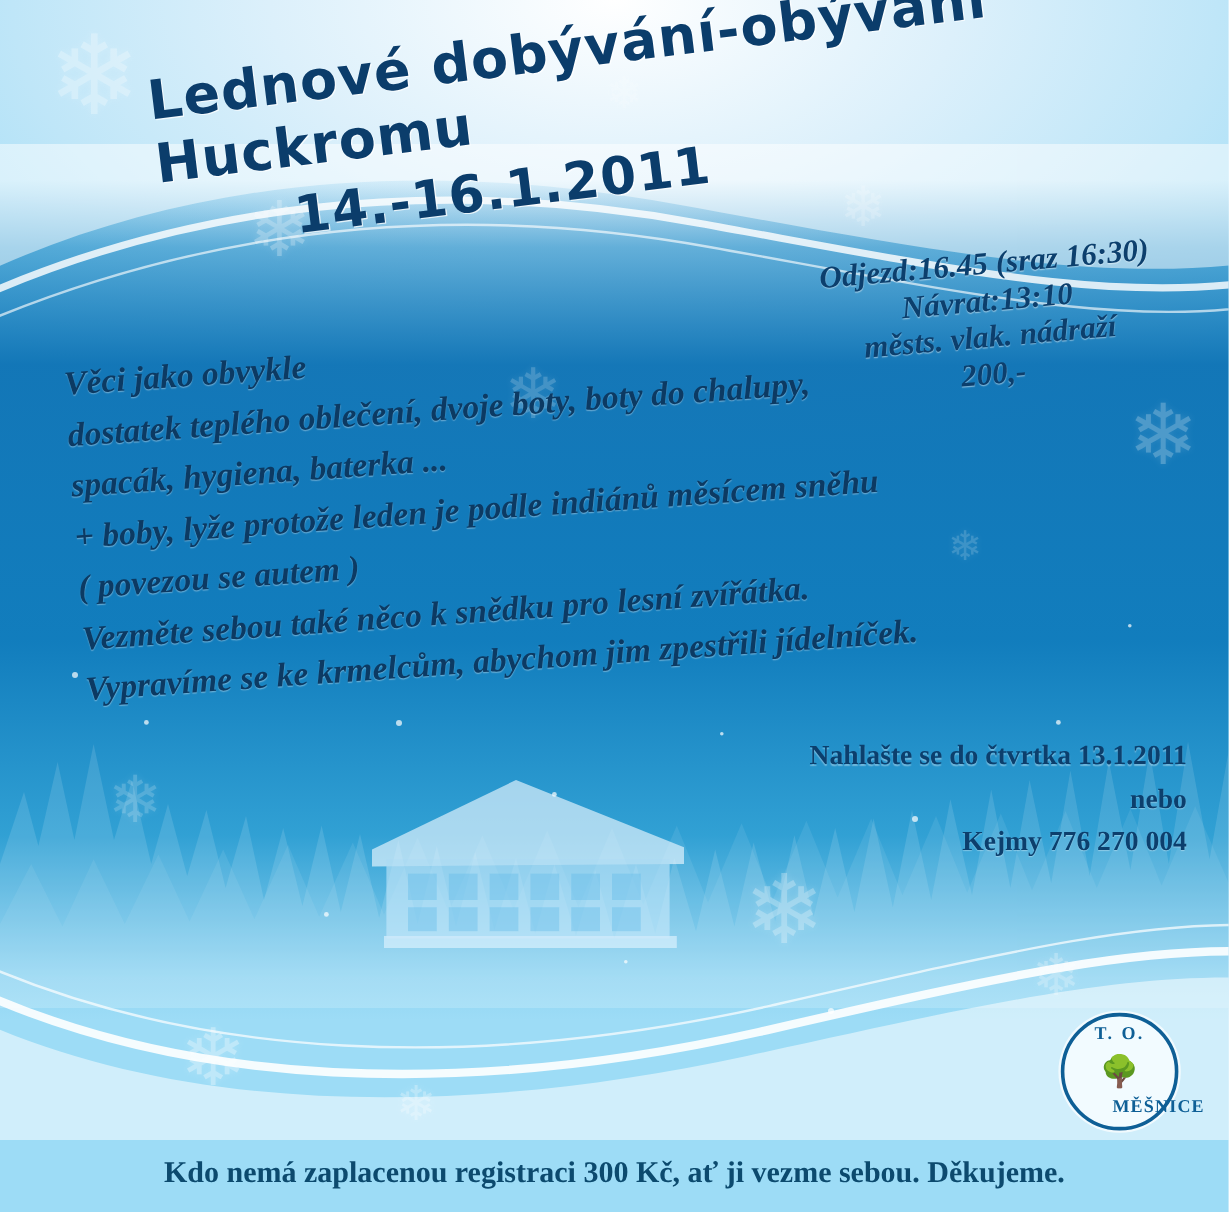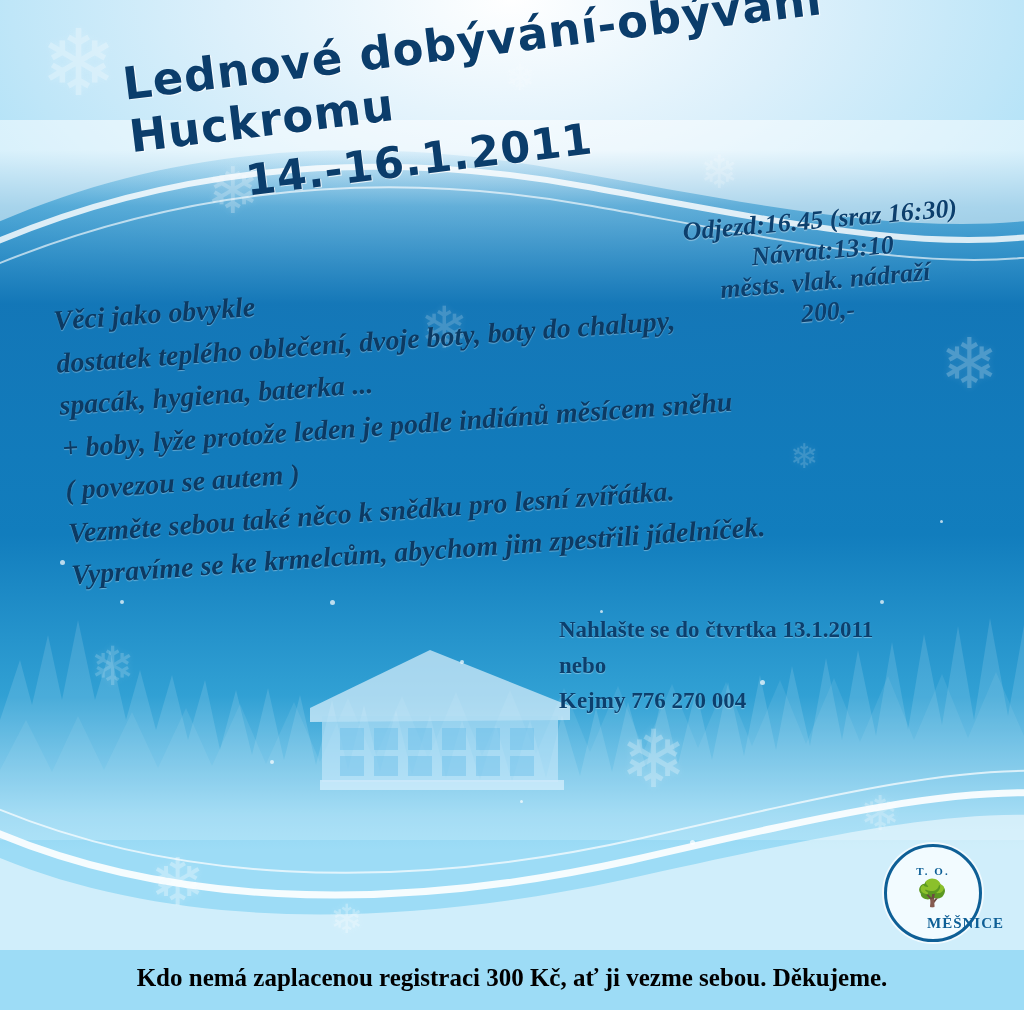--- a/index.html
+++ b/index.html
@@ -132,38 +132,38 @@
     text-shadow: 0 1px 1px rgba(255,255,255,.35);
     white-space: nowrap;
   }
   .body-block .l { display: block; }
 
   .contact {
     position: absolute;
     right: 35px;
     top: 612px;
     width: 430px;
-    text-align: left;
+    text-align: right;
     font-family: "Liberation Serif", serif;
     font-weight: bold;
     font-size: 23px;
     line-height: 1.55;
     color: #0c3f6d;
     text-shadow: 0 1px 1px rgba(255,255,255,.35);
   }
 
   .footer {
     position: absolute;
     left: 0; right: 0;
     bottom: 18px;
     text-align: center;
     font-family: "Liberation Serif", serif;
     font-weight: bold;
     font-size: 25px;
-    color: #000000;
+    color: #0c4a6e;
   }
 
   
   .logo {
     position: absolute;
     right: 42px;
     bottom: 68px;
     width: 92px;
     height: 92px;
     border-radius: 50%;
@@ -172,21 +172,21 @@
     box-shadow: 0 0 0 2px rgba(255,255,255,.7);
   }
   .logo .lt {
     position:absolute;
     left:0; right:0;
     text-align:center;
     font-family:"Liberation Serif", serif;
     font-weight:bold;
     color:#0e5f96;
   }
-  .logo .lt.top { top: 18px; font-size: 11px; letter-spacing: 2px; }
+  .logo .lt.top { top: 7px; font-size: 15px; letter-spacing: 2px; }
   .logo .lt.bottom { bottom: 7px; font-size: 15px; letter-spacing: 1px; margin-left: 40px; }
   .logo .tree {
     position:absolute;
     left: 50%; top: 50%;
     transform: translate(-50%,-50%);
     font-size: 26px;
     color:#1a7a3c;
   }
 </style>
 </head>

